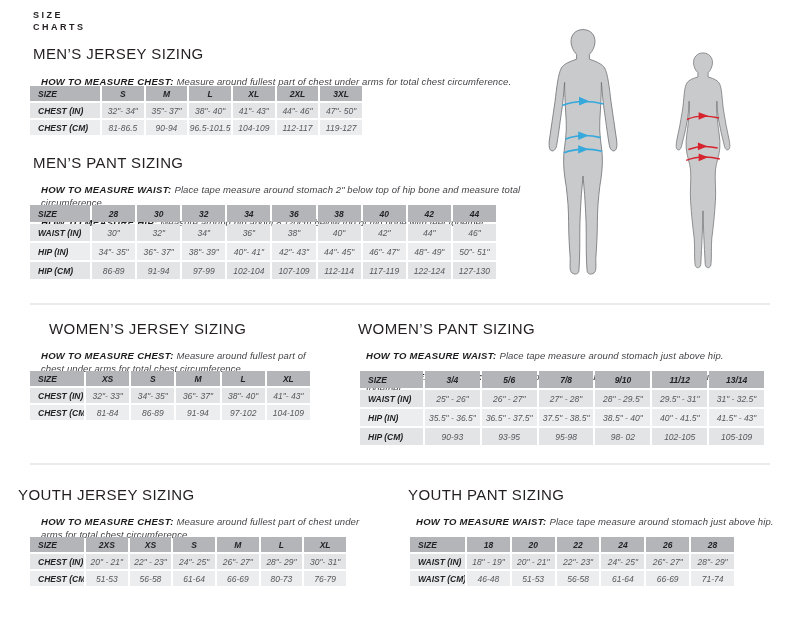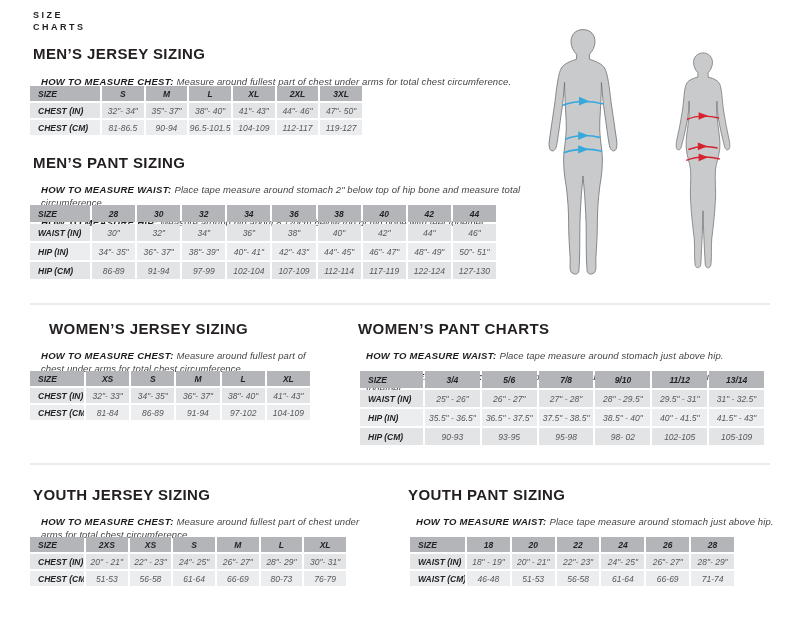--- a/index.html
+++ b/index.html
@@ -2,21 +2,21 @@
 <html style="--table-header-bg: #b3b5b8; --table-row-bg-a: #e3e4e6; --table-row-bg-b: #ecedee; --male-arrow: #35a8dc; --female-arrow: #d6232e; --silhouette-fill: #c9cacc; --silhouette-stroke: #6f7073; --divider: #ebebec; --title-text: #231f20; --data-text: #55575c;"><head>
 <meta charset="utf-8">
 <style>
   html,body{margin:0;padding:0;background:#fff;}
   #page{
     position:relative;width:780px;height:618px;background:#fff;overflow:hidden;
     font-family:"Liberation Sans","DejaVu Sans",sans-serif;color:#231f20;padding-left:32px;
   }
   .abs{position:absolute;}
   #brand{left:33px;top:9px;font-size:9px;font-weight:700;letter-spacing:2.5px;line-height:12px;color:#231f20;}
-  .sec-title{font-size:15px;font-weight:700;letter-spacing:.4px;color:var(--title-text);white-space:nowrap;}
+  .sec-title{font-size:15px;font-weight:400;letter-spacing:.4px;color:var(--title-text);white-space:nowrap;}
   .howto p{margin:8px;font-size:9.5px;line-height:12.5px;font-style:italic;color:#454549;letter-spacing:.1px;}
   .howto b{color:#1c1c1e;font-style:italic;letter-spacing:.3px;}
   table{border-collapse:separate;border-spacing:2px;table-layout:fixed;}
   th,td{margin:0;padding:0;font-size:8.5px;overflow:hidden;white-space:nowrap;}
   thead th{background:var(--table-header-bg);font-weight:700;font-style:italic;color:#222326;text-align:center;height:15px;}
   tbody td{color:var(--data-text);font-style:italic;text-align:center;height:15px;}
   tbody th.lbl,thead th.lbl{text-align:left;padding-left:8px;font-weight:700;font-style:italic;color:#222326;}
   tbody tr:nth-child(odd) td,tbody tr:nth-child(odd) th.lbl{background:var(--table-row-bg-a);}
   tbody tr:nth-child(even) td,tbody tr:nth-child(even) th.lbl{background:var(--table-row-bg-b);}
   .tall th,.tall td{height:17px;}
@@ -197,21 +197,21 @@
           <th class="lbl">CHEST (CM)</th>
           <td>81-84</td>
           <td>86-89</td>
           <td>91-94</td>
           <td>97-102</td>
           <td>104-109</td>
         </tr>
       </tbody>
     </table>
 
-  <div class="abs sec-title" style="left:358px;top:320px;">WOMEN’S PANT CHARTS</div>
+  <div class="abs sec-title" style="left:358px;top:320px;">WOMEN’S PANT SIZING</div>
   <div class="abs howto" style="left:358px;top:342px;width:440px;">
       <p><b>HOW TO MEASURE WAIST: </b>Place tape measure around stomach just above hip.</p>
       <p><b>HOW TO MEASURE HIP: </b>Measure around hip about 6-8in/18cm below waistline with feet together.</p>
     </div>
   <table class="abs tall" style="left:358px;top:369px;width:408px;">
       <thead>
         <tr>
           <th class="lbl" style="width: 55px;">SIZE</th>
           <th>3/4</th>
           <th>5/6</th>
@@ -247,21 +247,21 @@
           <td>95-98</td>
           <td>98- 02</td>
           <td>102-105</td>
           <td>105-109</td>
         </tr>
       </tbody>
     </table>
 
   <div class="abs divider" style="left:30px;top:463px;width:740px;"></div>
 
-  <div class="abs sec-title" style="left:33px;top:486px;">YOUTH JERSEY SIZING</div>
+  <div class="abs sec-title" style="left:18px;top:486px;">YOUTH JERSEY SIZING</div>
   <div class="abs howto" style="left:33px;top:508px;width:340px;">
       <p><b>HOW TO MEASURE CHEST: </b>Measure around fullest part of chest under arms for total chest circumference.</p>
     </div>
   <table class="abs" style="left:28px;top:535px;width:320px;">
       <thead>
         <tr>
           <th class="lbl" style="width: 46px;">SIZE</th>
           <th>2XS</th>
           <th>XS</th>
           <th>S</th>

